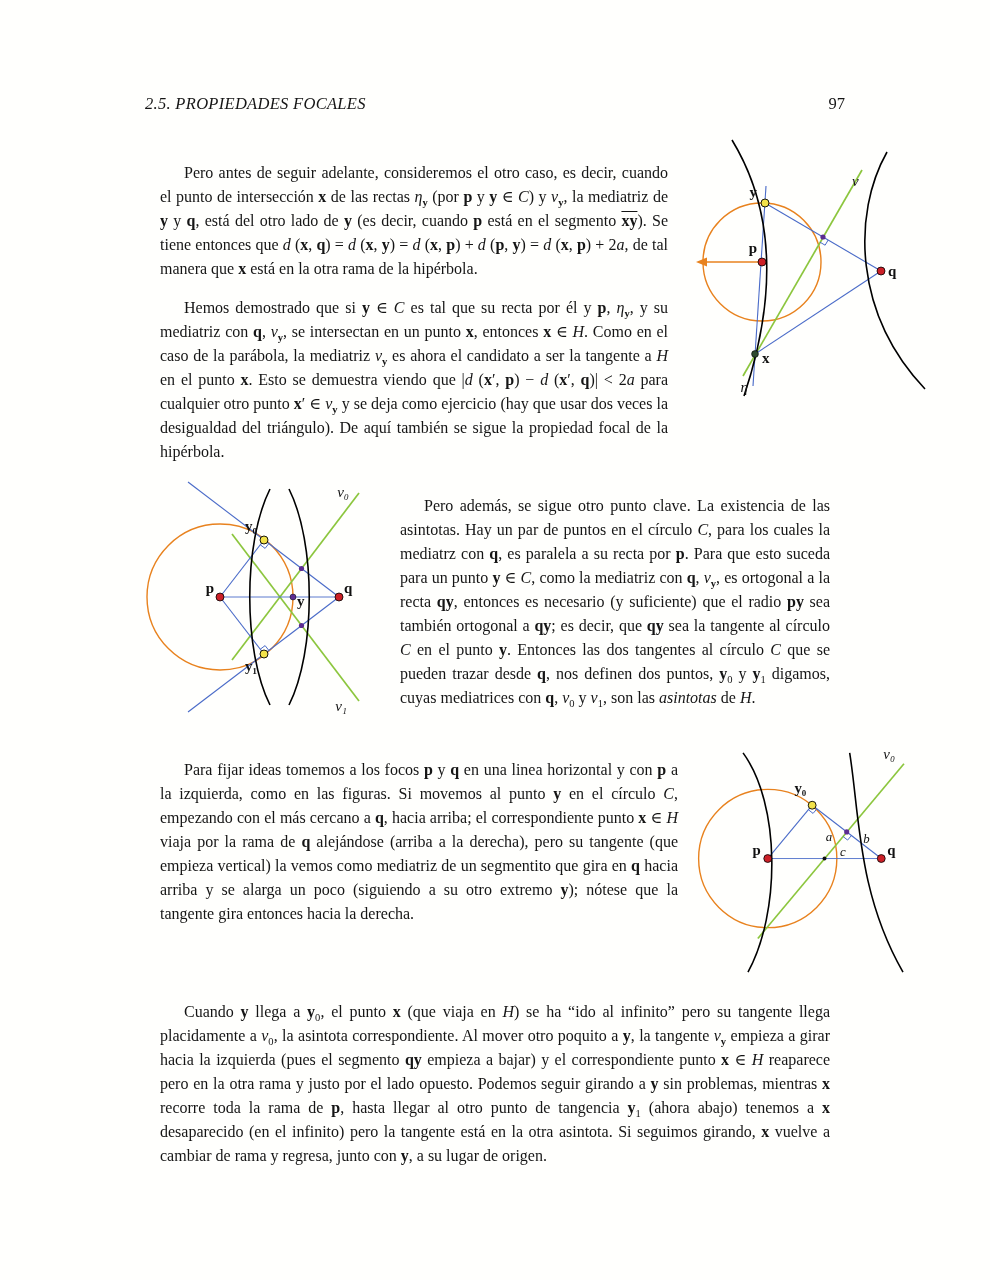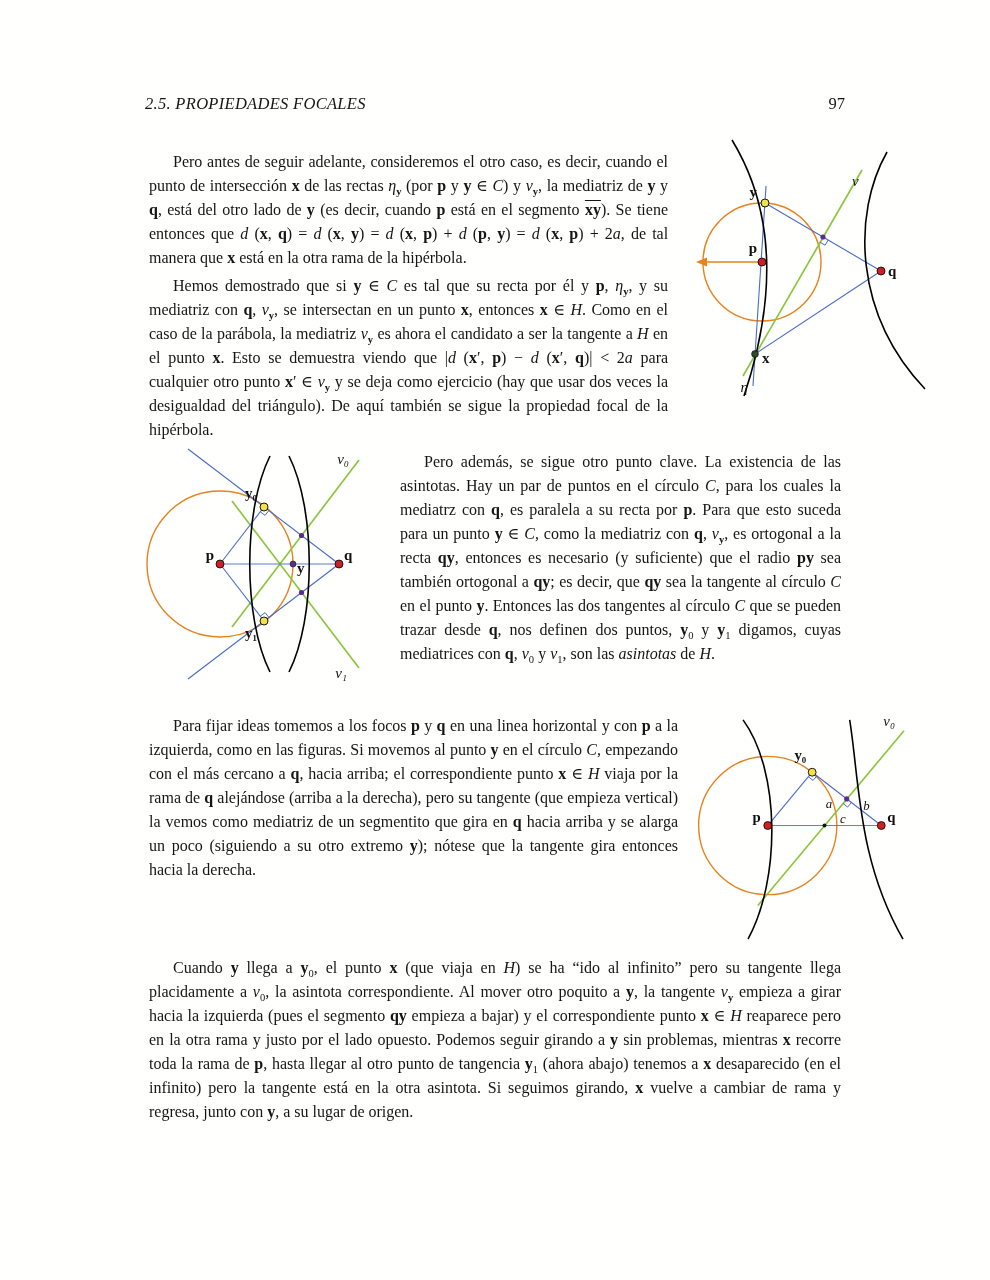--- a/index.html
+++ b/index.html
@@ -13,21 +13,21 @@
     display:flex; justify-content:space-between; align-items:baseline;
     font-size:16.5px;
     gap:20px;
   }
   .runhead .sec-title { font-style:italic; letter-spacing:0.3px; }
   .runhead .pageno { font-style:normal;text-align:center; }
   .content {
     position:absolute; top:146px; left:145px; width:700px;
     font-size:16px; line-height:24px; text-align:justify;
   }
-  .content p { margin:4px; text-indent:24px; }
+  .content p { margin:15px; text-indent:24px; }
   .content sub { font-size:66%; line-height:0; }
   .ov { font-weight:bold; text-decoration:overline; }
   .cal { font-style:italic; }
   b { font-weight:bold; }
   .sec { display:flow-root; }
   .fig { overflow:visible; }
   .fig1 { float:right; width:275px; height:290px; margin:-12px -112px 4px 14px; }
   .fig2 { float:left;  width:245px; height:256px; margin:2px 18px 6px -8px;  }
   .fig3 { float:right; width:265px; height:234px; margin:2px -112px 6px 14px; }
   svg text { font-family:"Liberation Serif","DejaVu Serif",serif; }

